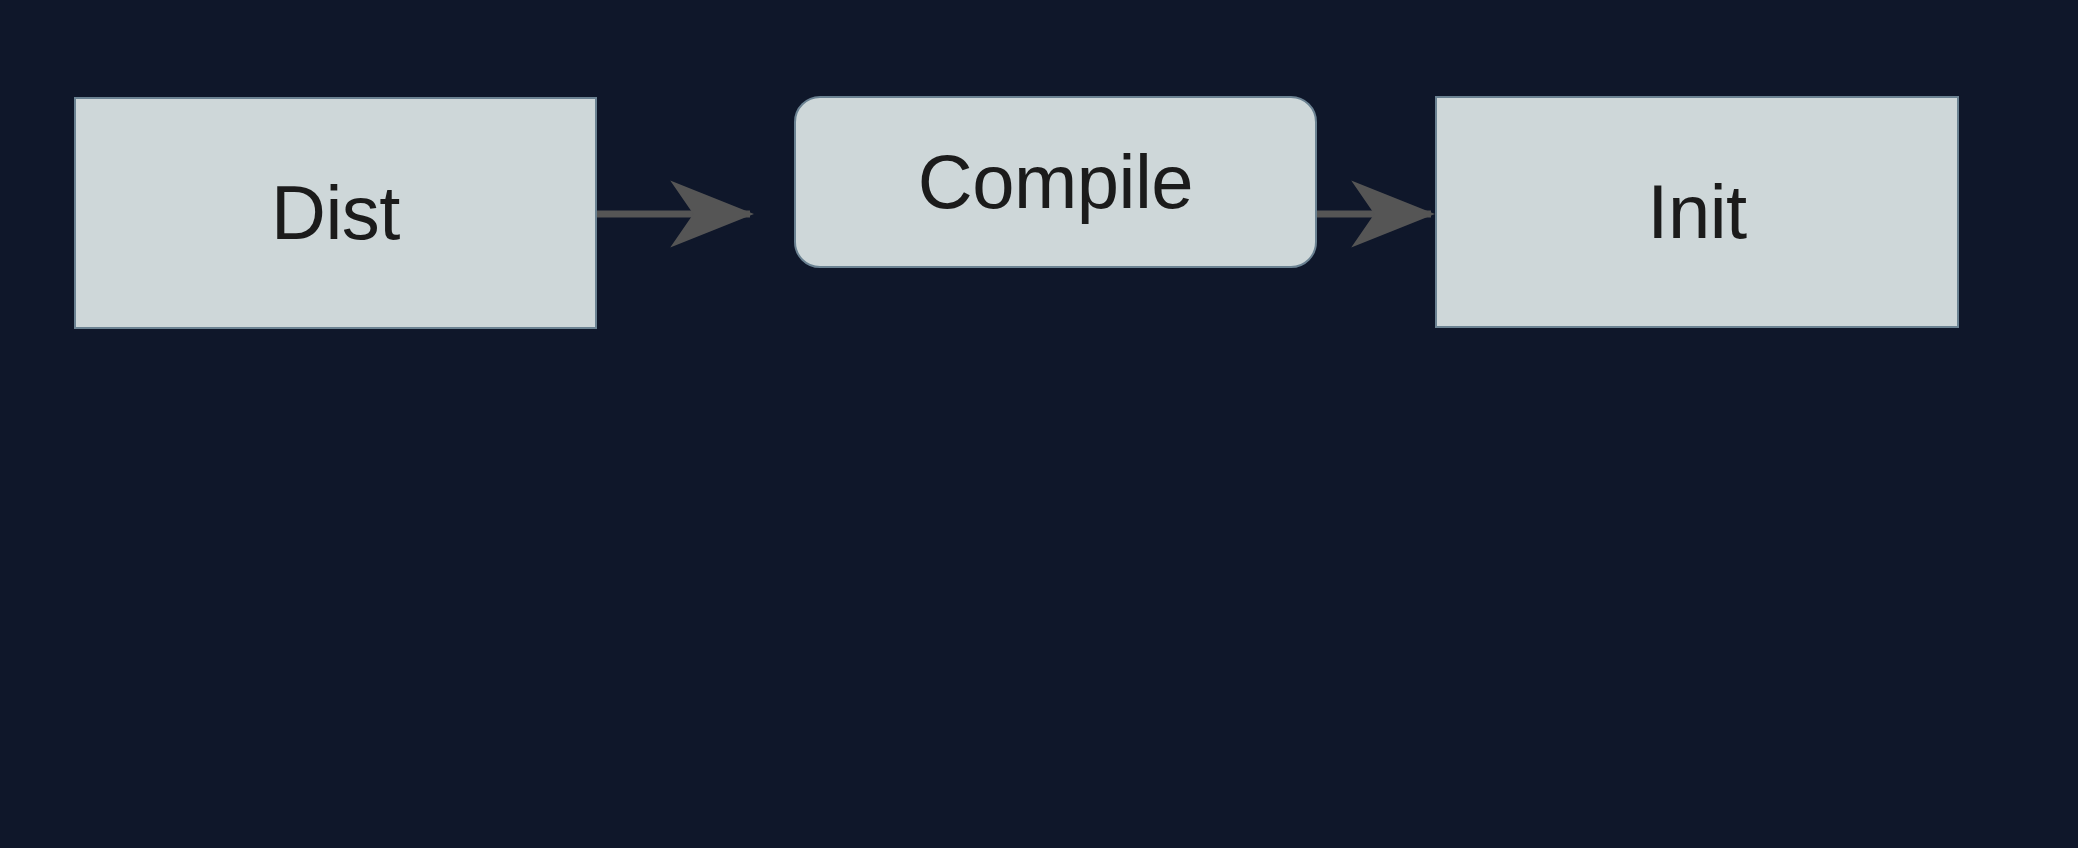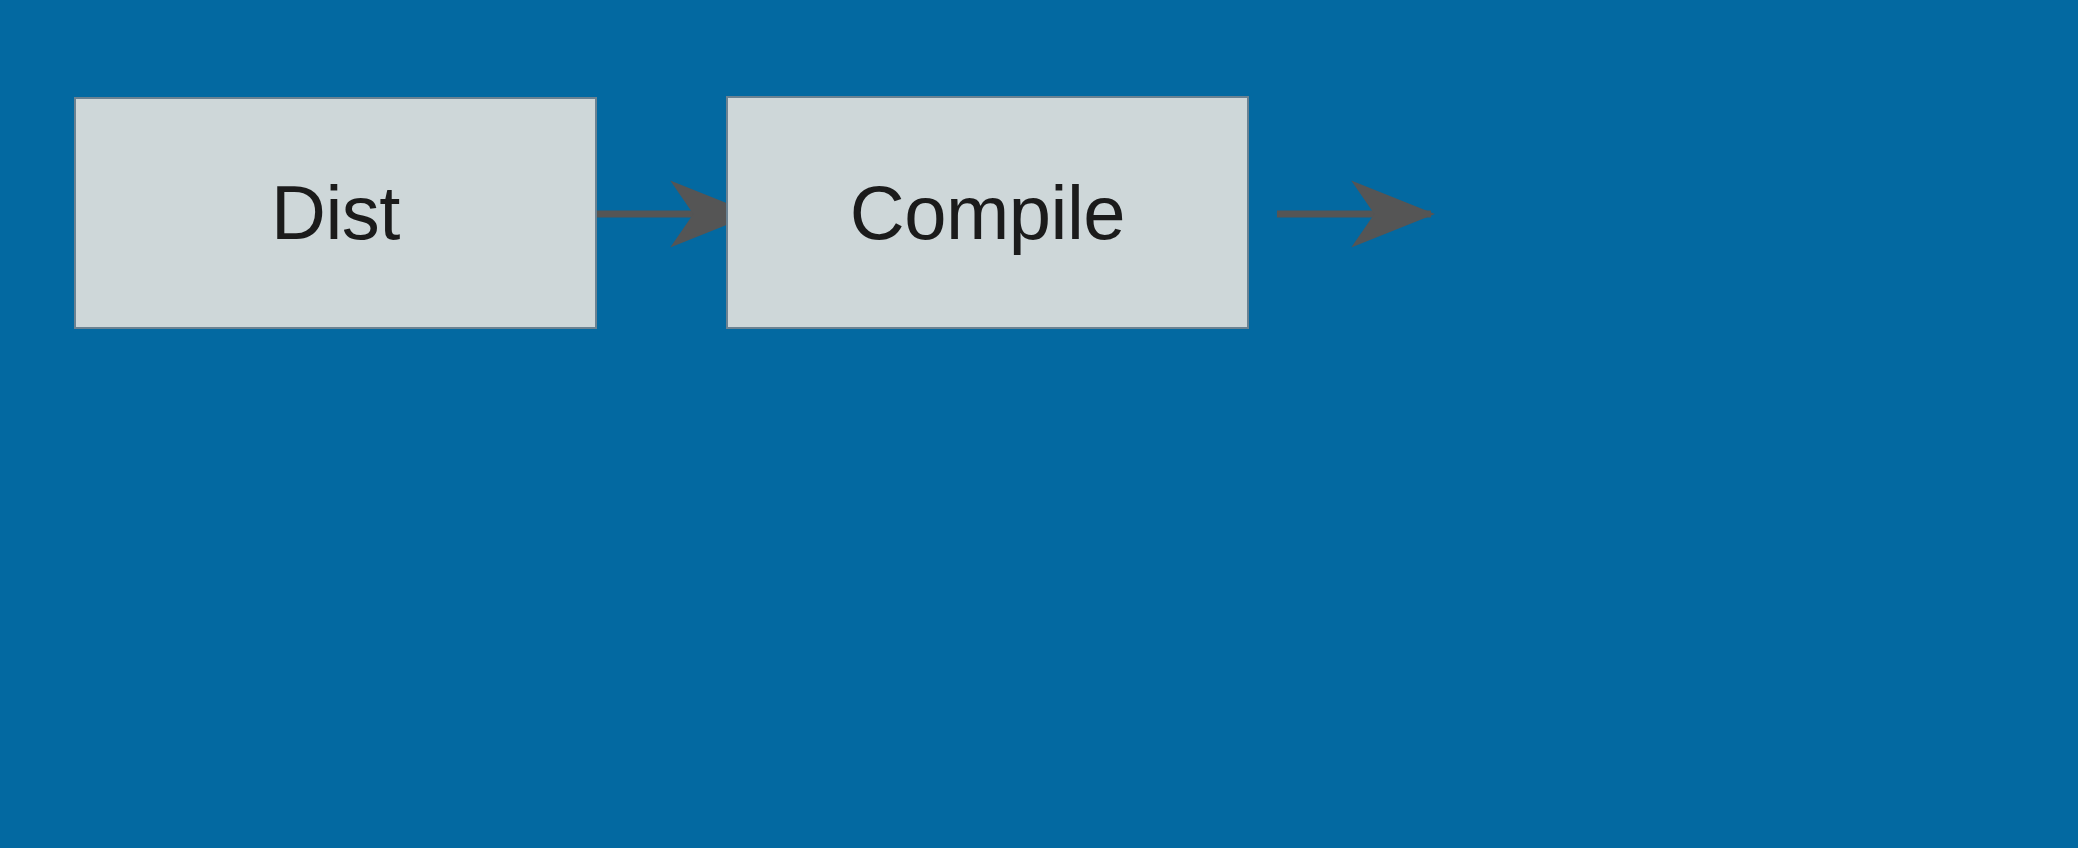--- a/index.html
+++ b/index.html
@@ -8,21 +8,21 @@
     padding: 0;
     background: #ffffff;
   }
   body {
     font-family: "Liberation Sans", sans-serif;
   }
   #canvas {
     position: relative;
     width: 2078px;
     height: 848px;
-    background: #0369a1;
+    background: #0f172a;
     overflow: hidden;
   }
   .node {
     position: absolute;
     box-sizing: border-box;
     background: #ced7d9;
     border: 2px solid #6b8292;
     display: flex;
     align-items: center;
     justify-content: center;
@@ -31,21 +31,21 @@
     font-family: "Liberation Sans", sans-serif;
     font-size: 76px;
     font-weight: 400;
     color: #1b1b1b;
     line-height: 1;
     letter-spacing: -0.5px;
     white-space: nowrap;
     user-select: none;
   }
   .node-dist   { left: 74px;   top: 97px;  width: 523px; height: 232px; }
-  .node-compile{ left: 726px;  top: 96px;  width: 523px; height: 233px; }
+  .node-compile{ left: 794px;  top: 96px;  width: 523px; height: 172px; border-radius: 26px; }
   .node-init   { left: 1435px; top: 96px;  width: 524px; height: 232px; }
   .node-clean  { left: 754px;  top: 511px; width: 523px; height: 232px; }
 
   .edge-layer {
     position: absolute;
     left: 0;
     top: 0;
     width: 2078px;
     height: 848px;
     pointer-events: none;
@@ -73,15 +73,18 @@
   </svg>
 
   <div class="node node-dist">
     <span class="node-label">Dist</span>
   </div>
 
   <div class="node node-compile">
     <span class="node-label">Compile</span>
   </div>
 
+  <div class="node node-init">
+    <span class="node-label">Init</span>
+  </div>
 
 
 </div>
 
 </body></html>

